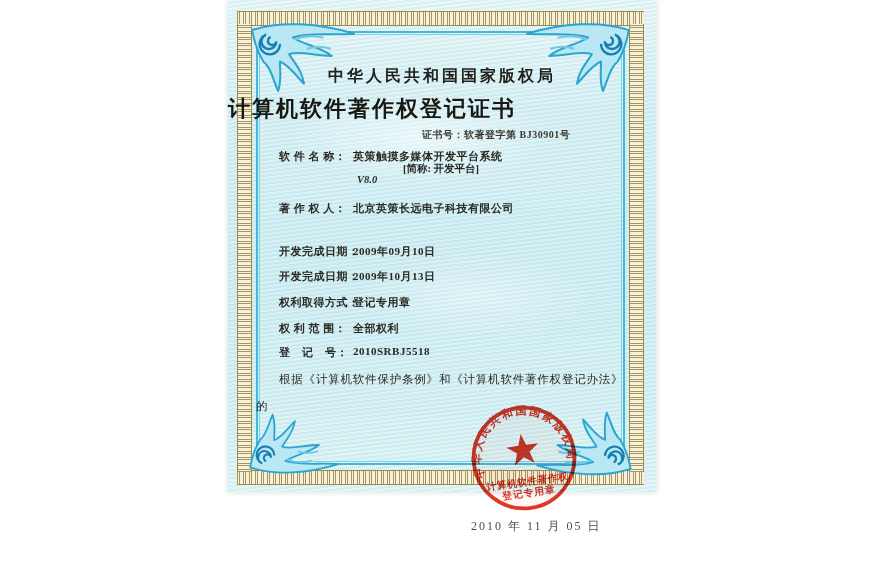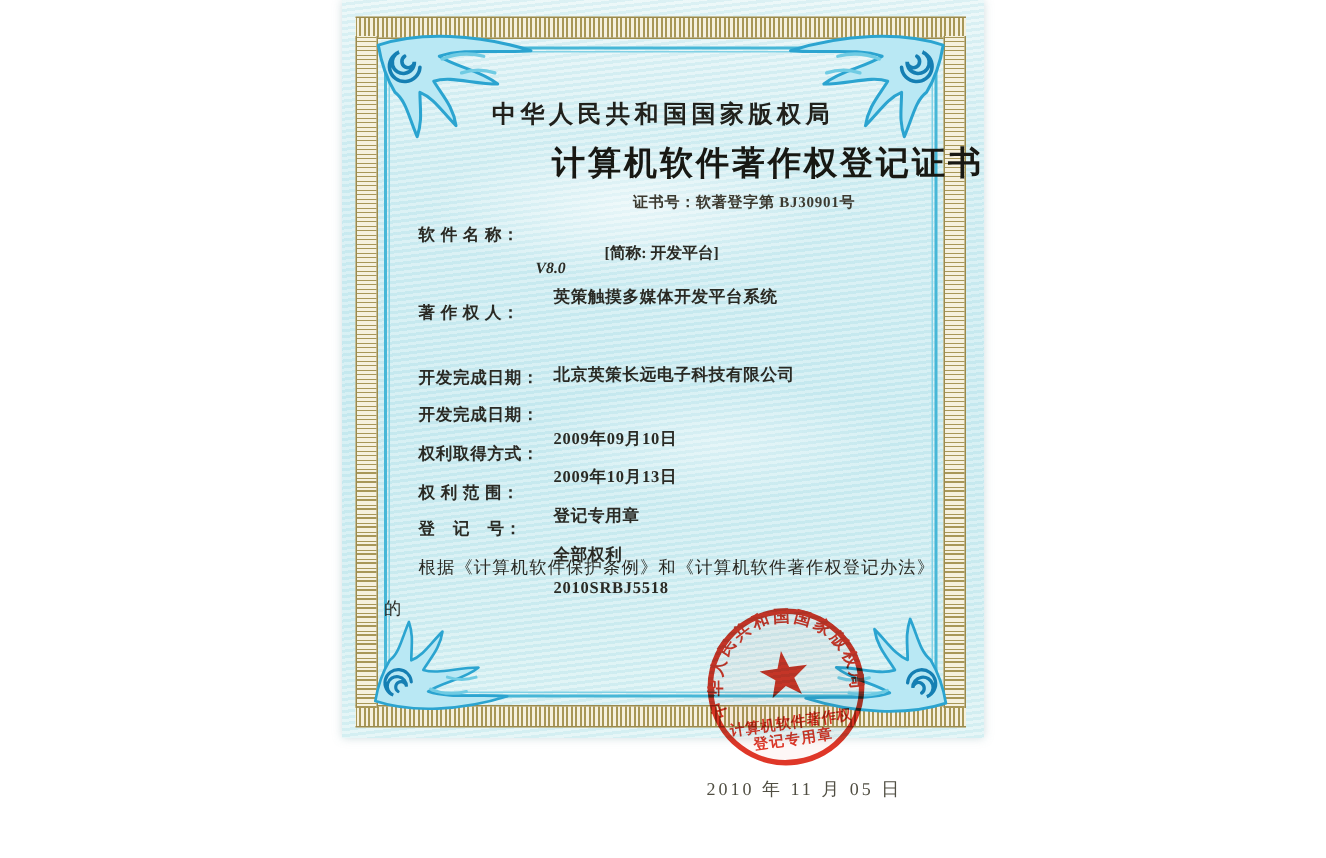--- a/index.html
+++ b/index.html
@@ -34,27 +34,27 @@
   .blue-frame::after{content:"";position:absolute;inset:1px;border:1px solid #82d2e6;}
   
   .corner{position:absolute;z-index:3;}
   .corner.tl{left:17px;top:19px;}
   .corner.tr{right:20px;top:19px;transform:scaleX(-1);}
   .corner.bl{left:17px;bottom:15px;transform:scaleY(-1);}
   .corner.br{right:20px;bottom:13px;transform:scale(-1,-1);}
   
   .issuer{position:absolute;top:66px;left:0;width:100%;text-align:center;
     font-size:16px;font-weight:bold;letter-spacing:3px;color:#21211c;z-index:4;}
-  .cert-title{position:absolute;top:94px;left:0;width:100%;text-align:right;
+  .cert-title{position:absolute;top:94px;left:0;width:100%;text-align:left;
     font-size:22px;font-weight:bold;letter-spacing:2px;color:#181813;z-index:4;}
   .cert-no{position:absolute;top:128px;left:194px;font-size:10px;font-weight:bold;
     color:#3c3a30;letter-spacing:0.5px;z-index:4;}
   .row{position:absolute;z-index:4;font-size:11px;font-weight:bold;color:#2a2a24;}
   .row .lbl{position:absolute;left:0;top:0;width:78px;letter-spacing:0.5px;white-space:pre;}
-  .row .val{position:absolute;left:90px;top:0;white-space:pre;letter-spacing:0.5px;margin-top:41px;}
+  .row .val{position:absolute;left:74px;top:0;white-space:pre;letter-spacing:0.5px;}
   .r-swname{left:51px;top:149px;width:330px;}
   .sub-line{position:absolute;left:78px;white-space:pre;font-size:10.5px;}
   .r-owner{left:51px;top:201px;width:330px;}
   .r-dev{left:51px;top:244px;width:330px;}
   .r-pub{left:51px;top:269px;width:330px;}
   .r-acq{left:51px;top:295px;width:330px;}
   .r-scope{left:51px;top:321px;width:330px;}
   .r-reg{left:51px;top:345px;width:330px;}
   .statement{position:absolute;left:28px;top:366px;width:376px;z-index:4;
     font-size:11.5px;font-weight:normal;color:#2a2a24;line-height:26.5px;letter-spacing:0.8px;}

